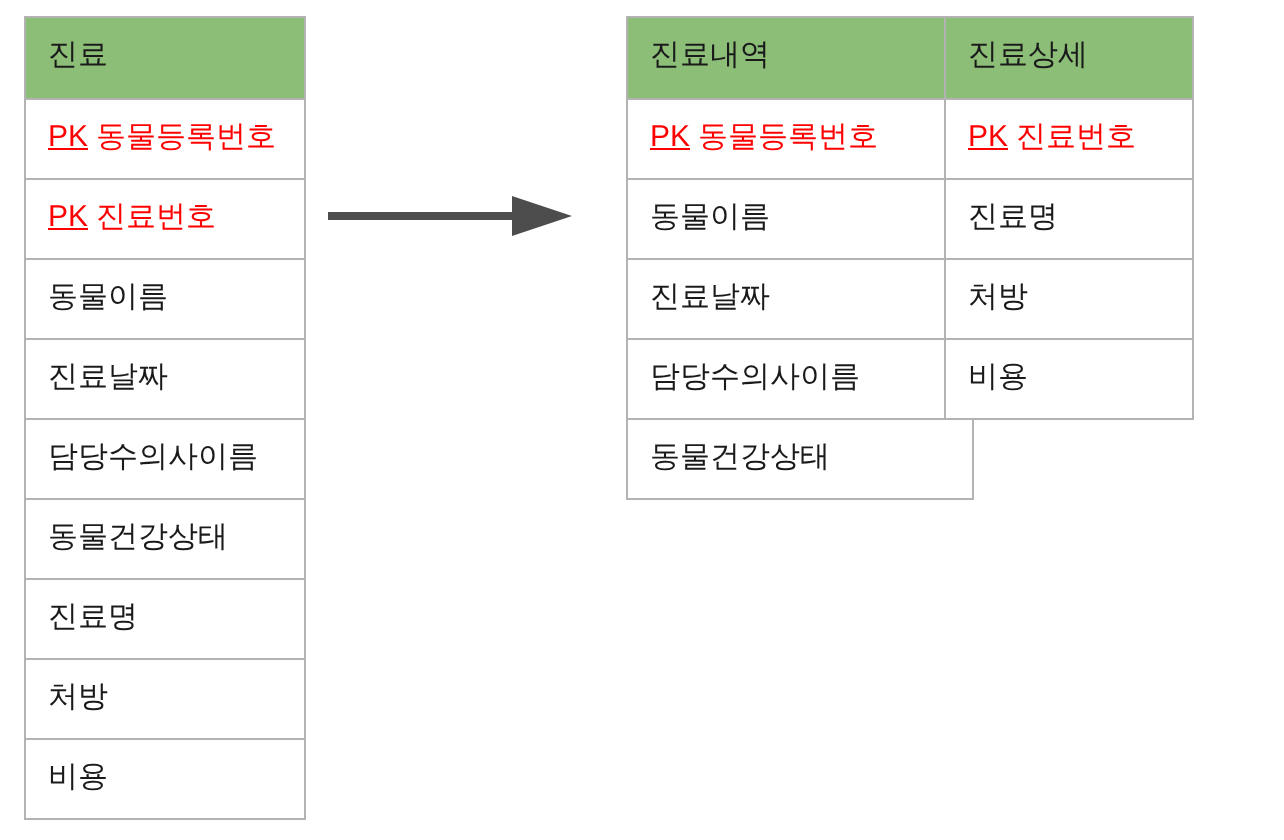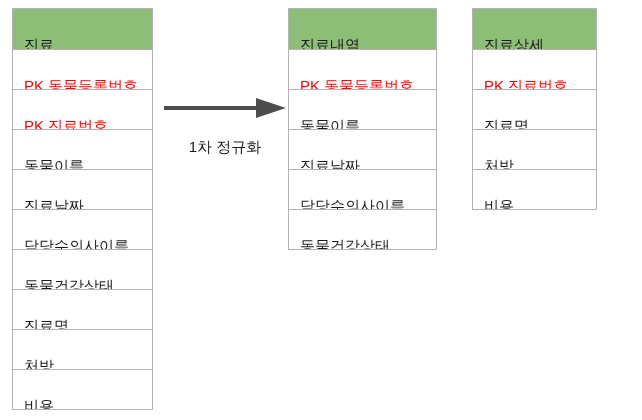--- a/index.html
+++ b/index.html
@@ -25,21 +25,21 @@
   .entity {
     position: absolute;
     box-sizing: border-box;
     border: 1px solid #b3b3b3;
     background: #ffffff;
   }
   .entity .row {
     box-sizing: border-box;
     height: 40px;
     line-height: 38px;
-    padding: 17px 0 0 11px;
+    padding: 0 0 0 11px;
     font-size: 15px;
     color: #1a1a1a;
     border-top: 1px solid #b3b3b3;
     white-space: nowrap;
     overflow: hidden;
   }
   .entity .row.header {
     border-top: none;
     background: #8cbe77;
     color: #1a1a1a;
@@ -51,21 +51,21 @@
     color: #ff0000;
   }
   .pk-tag {
     color: #ff0000;
     margin-right: 4px;
     text-decoration: underline;
   }
 
   
   #entity-jinryo      { left: 12px;  top: 8px;  width: 141px; }
-  #entity-jinryonaeyeok { left: 288px; top: 8px;  width: 149px; }
+  #entity-jinryonaeyeok { left: 313px; top: 8px;  width: 174px; }
   #entity-jinryosangse  { left: 472px; top: 8px;  width: 125px; }
 
   
   #arrow-group {
     position: absolute;
     left: 164px;
     top: 96px;
     width: 122px;
     height: 24px;
   }
@@ -117,21 +117,20 @@
       <span>비용</span>
     </div>
   </div>
 
   <div id="arrow-group">
     <svg width="122" height="24" viewBox="0 0 122 24" xmlns="http://www.w3.org/2000/svg">
       <line x1="0" y1="12" x2="96" y2="12" stroke="#4d4d4d" stroke-width="4"></line>
       <polygon points="92,2 122,12 92,22" fill="#4d4d4d"></polygon>
     </svg>
   </div>
-  <div id="arrow-label">1차 정규화</div>
 
   <div class="entity" id="entity-jinryonaeyeok">
     <div class="row header">진료내역</div>
     <div class="row pk">
       <span class="pk-tag">PK</span><span>동물등록번호</span>
     </div>
     <div class="row">
       <span>동물이름</span>
     </div>
     <div class="row">

